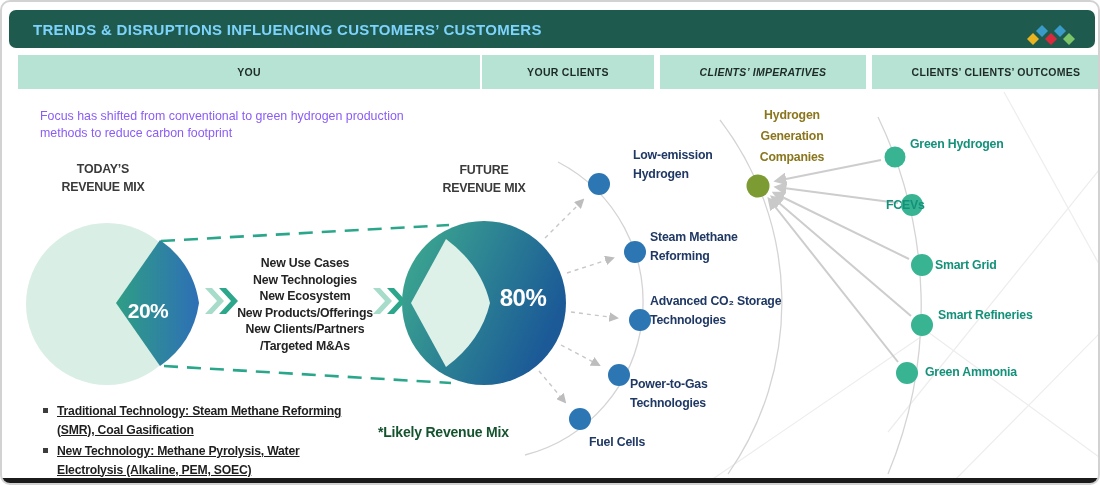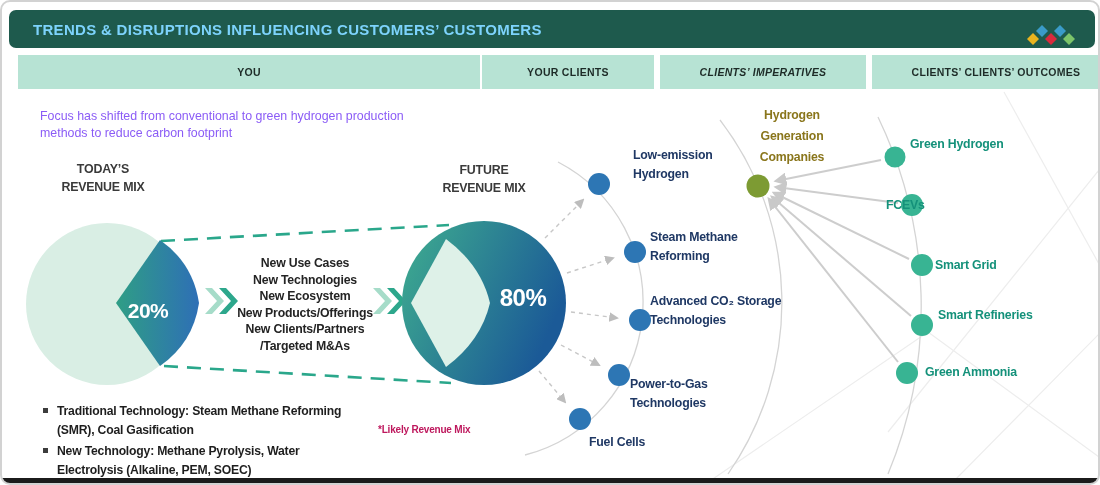--- a/index.html
+++ b/index.html
@@ -11,22 +11,22 @@
   .titlebar .ttl{color:#7dd3fc;font-size:15px;font-weight:bold;letter-spacing:.3px;white-space:nowrap;}
   .logo{position:absolute;right:16px;top:9px;}
   .tab{position:absolute;top:53px;height:34px;background:#b7e3d4;display:flex;align-items:center;
        justify-content:center;font-size:10.5px;font-weight:bold;color:#1d2b27;letter-spacing:.3px;white-space:nowrap;}
   .lay{position:absolute;left:0;top:0;}
   .txt{position:absolute;}
   .note{font-size:12.4px;line-height:16.5px;color:#8b5cf6;}
   .mixlbl{font-size:12.4px;line-height:17.5px;font-weight:bold;color:#3a3a3a;text-align:center;letter-spacing:-.2px;}
   .pct{font-weight:bold;color:#ffffff;text-align:center;letter-spacing:-.5px;}
   .drivers{font-size:12.3px;line-height:16.5px;font-weight:bold;color:#242424;text-align:center;letter-spacing:-.2px;}
-  .footnote{font-size:10px;font-weight:bold;color:#be185d;letter-spacing:-.2px;}
-  .legend{list-style:none;margin:0;padding:0;font-size:12.2px;line-height:18.5px;font-weight:bold;color:#1e1e1e;letter-spacing:-.2px;}
+  .footnote{font-size:14px;font-weight:bold;color:#14532d;letter-spacing:-.2px;}
+  .legend{list-style:none;margin:0;padding:0;font-size:12.2px;line-height:18.5px;font-weight:bold;color:#1e1e1e;letter-spacing:-.2px;text-decoration:underline;}
   .legend li{position:relative;padding-left:15px;margin-bottom:3px;}
   .legend li .sq{position:absolute;left:1px;top:6px;width:5px;height:5px;background:#3c3c3c;}
   .lblNavy{font-size:12.3px;line-height:18.5px;font-weight:bold;color:#1f3864;white-space:nowrap;letter-spacing:-.2px;}
   .lblTeal{font-size:12.3px;font-weight:bold;color:#14917a;white-space:nowrap;letter-spacing:-.2px;}
   .lblGold{font-size:12.3px;line-height:21px;font-weight:bold;color:#8a761c;text-align:center;letter-spacing:-.2px;}
 </style>
 </head>
 <body>
 
 <div class="frame">

